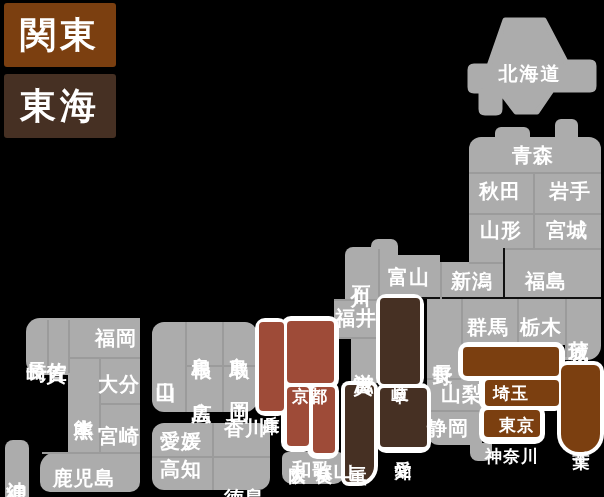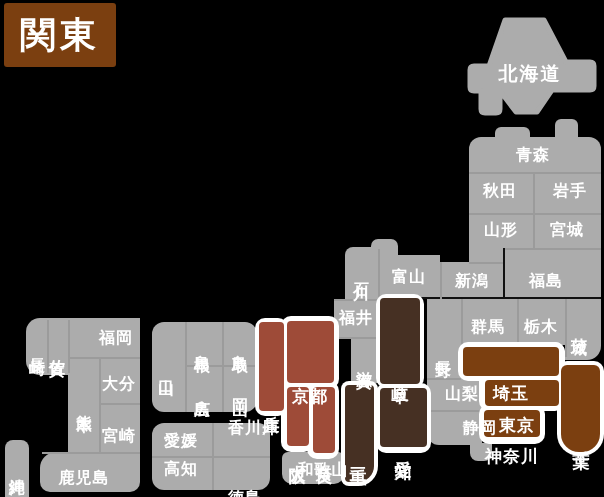--- a/index.html
+++ b/index.html
@@ -7,38 +7,41 @@
          overflow:hidden;font-family:"Liberation Sans","DejaVu Sans",sans-serif;}
   .g{position:absolute;background:var(--c-tile_gray,#ACACAC);}
   .ln{position:absolute;background:#9b9b9b;}
   .lnb{position:absolute;background:#111;}
   .plate{position:absolute;background:#fff;border-radius:10px;}
   .hk{position:absolute;border-radius:4px;}
   .hk-kanto{background:var(--c-kanto,#7B3F10);}
   .hk-tokai{background:var(--c-tokai,#463023);}
   .hk-kansai{background:var(--c-kansai,#9E4B38);}
   .lb{position:absolute;transform:translate(-50%,-50%);color:#fff;font-weight:700;
-      font-size:16px;letter-spacing:1px;white-space:nowrap;line-height:1;}
+      font-size:20px;letter-spacing:1px;white-space:nowrap;line-height:1;}
   .v{writing-mode:vertical-rl;letter-spacing:2px;}
   .hl{font-size:17px;margin-top:32px;}
   .big{font-size:19px;letter-spacing:2px;}
   .legend-item{position:absolute;left:4px;width:112px;height:64px;border-radius:3px;
       display:flex;align-items:center;justify-content:center;color:#fff;font-weight:700;
       font-size:36px;letter-spacing:4px;}
   .legend-kanto{background:var(--c-kanto,#7B3F10);font-family:Liberation Mono, monospace;}
   .legend-tokai{background:var(--c-tokai,#463023);}
   .legend-kansai{background:var(--c-kansai,#9E4B38);}
 </style>
 </head>
 <body>
 
 <div id="stage">
 
   <div class="legend-item legend-kanto" style="top:3px">
       <span>関東</span>
+    </div>
+  <div class="legend-item legend-tokai" style="top:74px">
+      <span>東海</span>
     </div>
 
   <svg width="604" height="497" style="position:absolute;left:0;top:0">
     <path d="M505,20 L544,20 L566,62 L590,62 Q594,62 594,66 L594,86 Q594,90 590,90
              L552,90 L537,112 L516,112 L500,91 L500,109 Q500,113 496,113 L485,113
              Q481,113 481,109 L481,91 L474,91 Q470,91 470,87 L470,70 Q470,66 474,66
              L489,66 Z" fill="var(--c-tile_gray,#ACACAC)" stroke="var(--c-tile_gray,#ACACAC)" stroke-width="5" stroke-linejoin="round"></path>
   </svg>
 
   <div class="g" style="left:495px;top:127px;width:35px;height:16px;border-radius:6px 6px 0 0"></div>
@@ -127,21 +130,21 @@
   <div class="lb" style="left:546px;top:281px">福島</div>
   <div class="lb v" style="left:361px;top:272px">石川</div>
   <div class="lb" style="left:409px;top:277px">富山</div>
   <div class="lb" style="left:356px;top:318px">福井</div>
   <div class="lb v" style="left:364px;top:360px">滋賀</div>
   <div class="lb v" style="left:443px;top:350px">長野</div>
   <div class="lb" style="left:488px;top:327px">群馬</div>
   <div class="lb" style="left:541px;top:327px">栃木</div>
   <div class="lb v" style="left:579px;top:327px">茨城</div>
   <div class="lb" style="left:462px;top:394px">山梨</div>
-  <div class="lb" style="left:480px;top:428px">静岡</div>
+  <div class="lb" style="left:448px;top:428px">静岡</div>
   <div class="lb hl" style="left:511px;top:361px">埼玉</div>
   <div class="lb hl" style="left:517px;top:393px">東京</div>
   <div class="lb hl" style="left:512px;top:424px">神奈川</div>
   <div class="lb hl v" style="left:581px;top:407px">千葉</div>
   <div class="lb hl v" style="left:400px;top:341px">岐阜</div>
   <div class="lb hl v" style="left:403px;top:417px">愛知</div>
   <div class="lb hl v" style="left:358px;top:423px">三重</div>
   <div class="lb hl v" style="left:271px;top:372px">兵庫</div>
   <div class="lb hl" style="left:310px;top:364px">京都</div>
   <div class="lb hl v" style="left:297px;top:421px">大阪</div>

